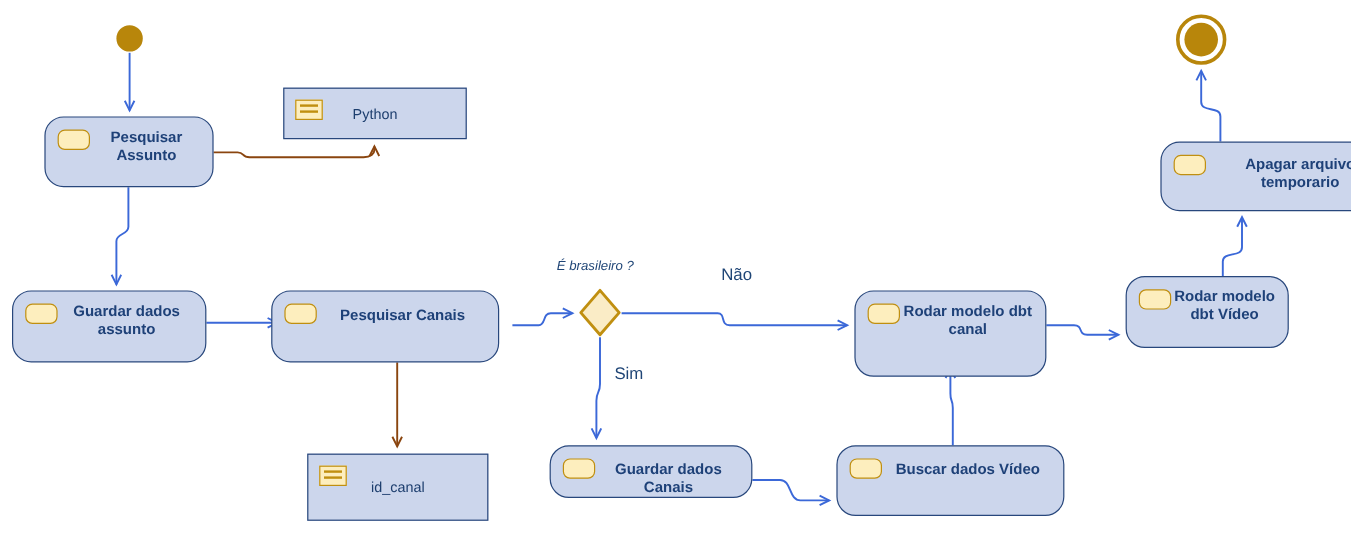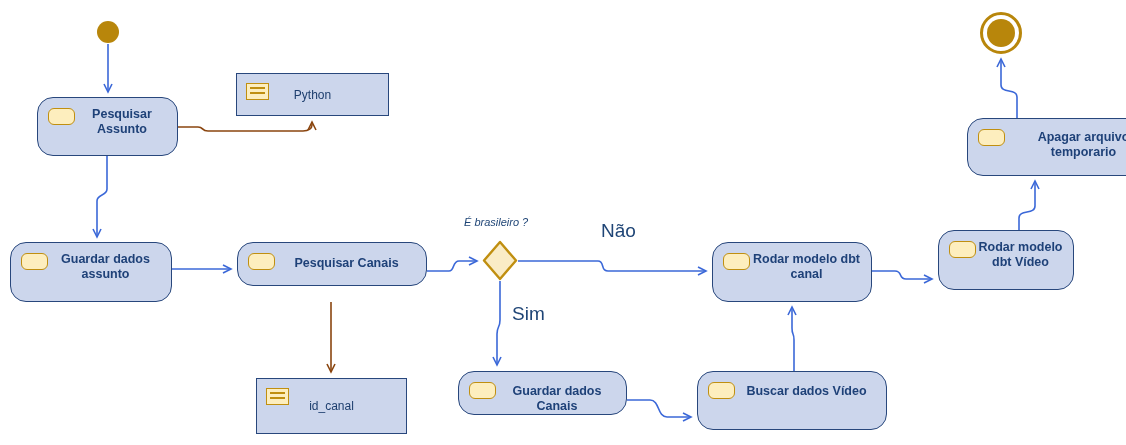--- a/index.html
+++ b/index.html
@@ -79,21 +79,21 @@
     width:42px;height:42px;box-sizing:border-box;border-radius:50%;
     border:3px solid var(--terminal);background:#ffffff;
   }
   .end-node-core{
     position:absolute;left:4px;top:4px;
     width:28px;height:28px;border-radius:50%;
     background:var(--terminal);
   }
   .edge-label{position:absolute;color:#1f4576;white-space:nowrap;}
   .edge-label.small{font-size:11px;font-style:italic;}
-  .edge-label.big{font-size:19px;}
+  .edge-label.big{font-size:14px;}
 </style>
 </head>
 <body>
 
 <div class="canvas">
 
   <svg class="edges" viewBox="0 0 1126 445" xmlns="http://www.w3.org/2000/svg">
     <defs>
       <marker id="ab" markerUnits="userSpaceOnUse" markerWidth="14" markerHeight="14" refX="9" refY="5" orient="auto">
         <path d="M1,1 L9,5 L1,9" fill="none" stroke="#3b68d8" stroke-width="1.6"></path>
@@ -134,21 +134,21 @@
   <div class="object-node" style="left:236px;top:73px;width:153px;height:43px">
     <span class="obj-icon"></span>
     <span class="obj-label">Python</span>
   </div>
 
   <div class="activity" style="left:10px;top:242px;width:162px;height:60px">
     <span class="act-icon"></span>
     <span class="act-label">Guardar dados assunto</span>
   </div>
 
-  <div class="activity" style="left:237px;top:242px;width:190px;height:44px">
+  <div class="activity" style="left:226px;top:242px;width:190px;height:60px">
     <span class="act-icon"></span>
     <span class="act-label" style="top:13px">Pesquisar Canais</span>
   </div>
 
   <div class="object-node" style="left:256px;top:378px;width:151px;height:56px">
     <span class="obj-icon"></span>
     <span class="obj-label">id_canal</span>
   </div>
 
   <div class="edge-label small" style="left:464px;top:216px">É brasileiro ?</div>
@@ -158,21 +158,21 @@
   <div class="activity" style="left:458px;top:371px;width:169px;height:44px">
     <span class="act-icon"></span>
     <span class="act-label" style="top:12px">Guardar dados Canais</span>
   </div>
 
   <div class="activity" style="left:697px;top:371px;width:190px;height:59px">
     <span class="act-icon"></span>
     <span class="act-label" style="top:12px">Buscar dados Vídeo</span>
   </div>
 
-  <div class="activity" style="left:712px;top:242px;width:160px;height:60px">
+  <div class="activity" style="left:712px;top:242px;width:160px;height:72px">
     <span class="act-icon"></span>
     <span class="act-label">Rodar modelo dbt canal</span>
   </div>
 
   <div class="activity" style="left:938px;top:230px;width:136px;height:60px">
     <span class="act-icon"></span>
     <span class="act-label">Rodar modelo dbt Vídeo</span>
   </div>
 
   <div class="activity" style="left:967px;top:118px;width:204px;height:58px">

